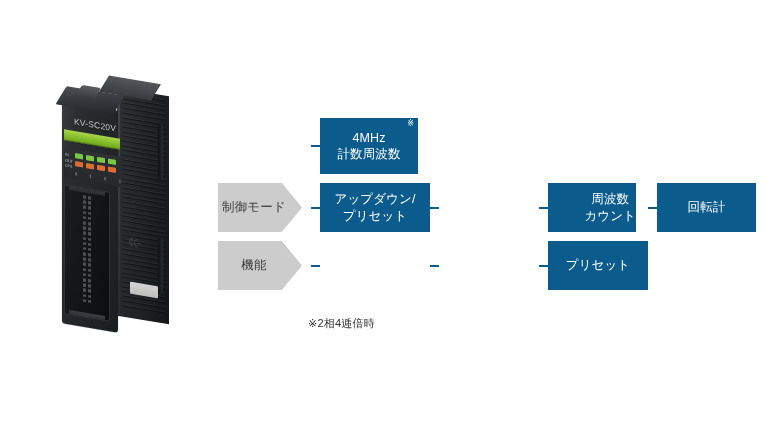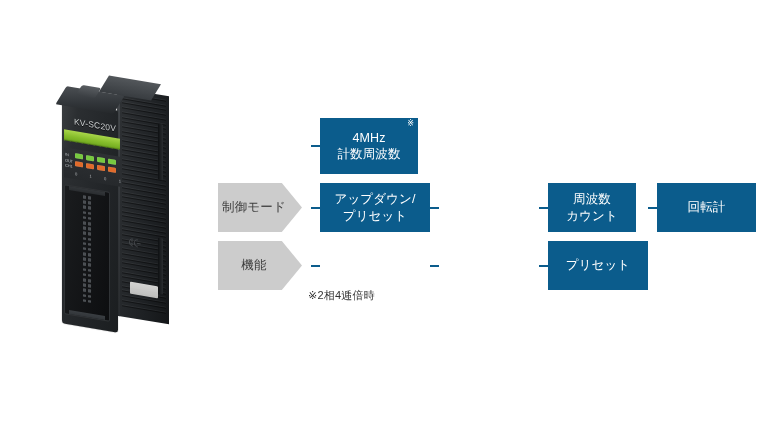--- a/index.html
+++ b/index.html
@@ -188,21 +188,21 @@
     color:#ffffff;font-size:12.5px;line-height:1.32;text-align:center;
     font-family:Liberation Sans, sans-serif;
     letter-spacing:.1px;
   }
   .box .sup{
     position:absolute;right:4px;top:2px;
     font-size:8px;line-height:8px;color:#ffffff;
   }
 
   .note{
-    position:absolute;left:308px;top:288px;
+    position:absolute;left:308px;top:316px;
     color:#333333;font-size:11px;
     font-family:"Liberation Sans","DejaVu Sans",sans-serif;
     letter-spacing:.2px;white-space:nowrap;
   }
 </style>
 </head>
 <body>
 
 <div class="canvas">
 
@@ -404,21 +404,21 @@
       <div class="row r2">
         <div class="tag">
           <span>制御モード</span>
         </div>
         <div class="tick" style="left: 93px;"></div>
         <div class="box" style="left: 102px; width: 110px; background: rgb(11, 92, 140);">
           <span>アップダウン/<br>プリセット</span>
         </div>
         <div class="tick" style="left: 212px;"></div>
         <div class="tick" style="left: 321px;"></div>
-        <div class="box" style="left: 330px; width: 88px; background: rgb(11, 92, 140);">
+        <div class="box" style="left: 330px; width: 88px; background: rgb(11, 92, 140); justify-content: flex-end;">
           <span>周波数<br>カウント</span>
         </div>
         <div class="tick" style="left: 430px;"></div>
         <div class="box" style="left: 439px; width: 99px; background: rgb(11, 92, 140);">
           <span>回転計</span>
         </div>
       </div>
       <div class="row r3">
         <div class="tag">
           <span>機能</span>

